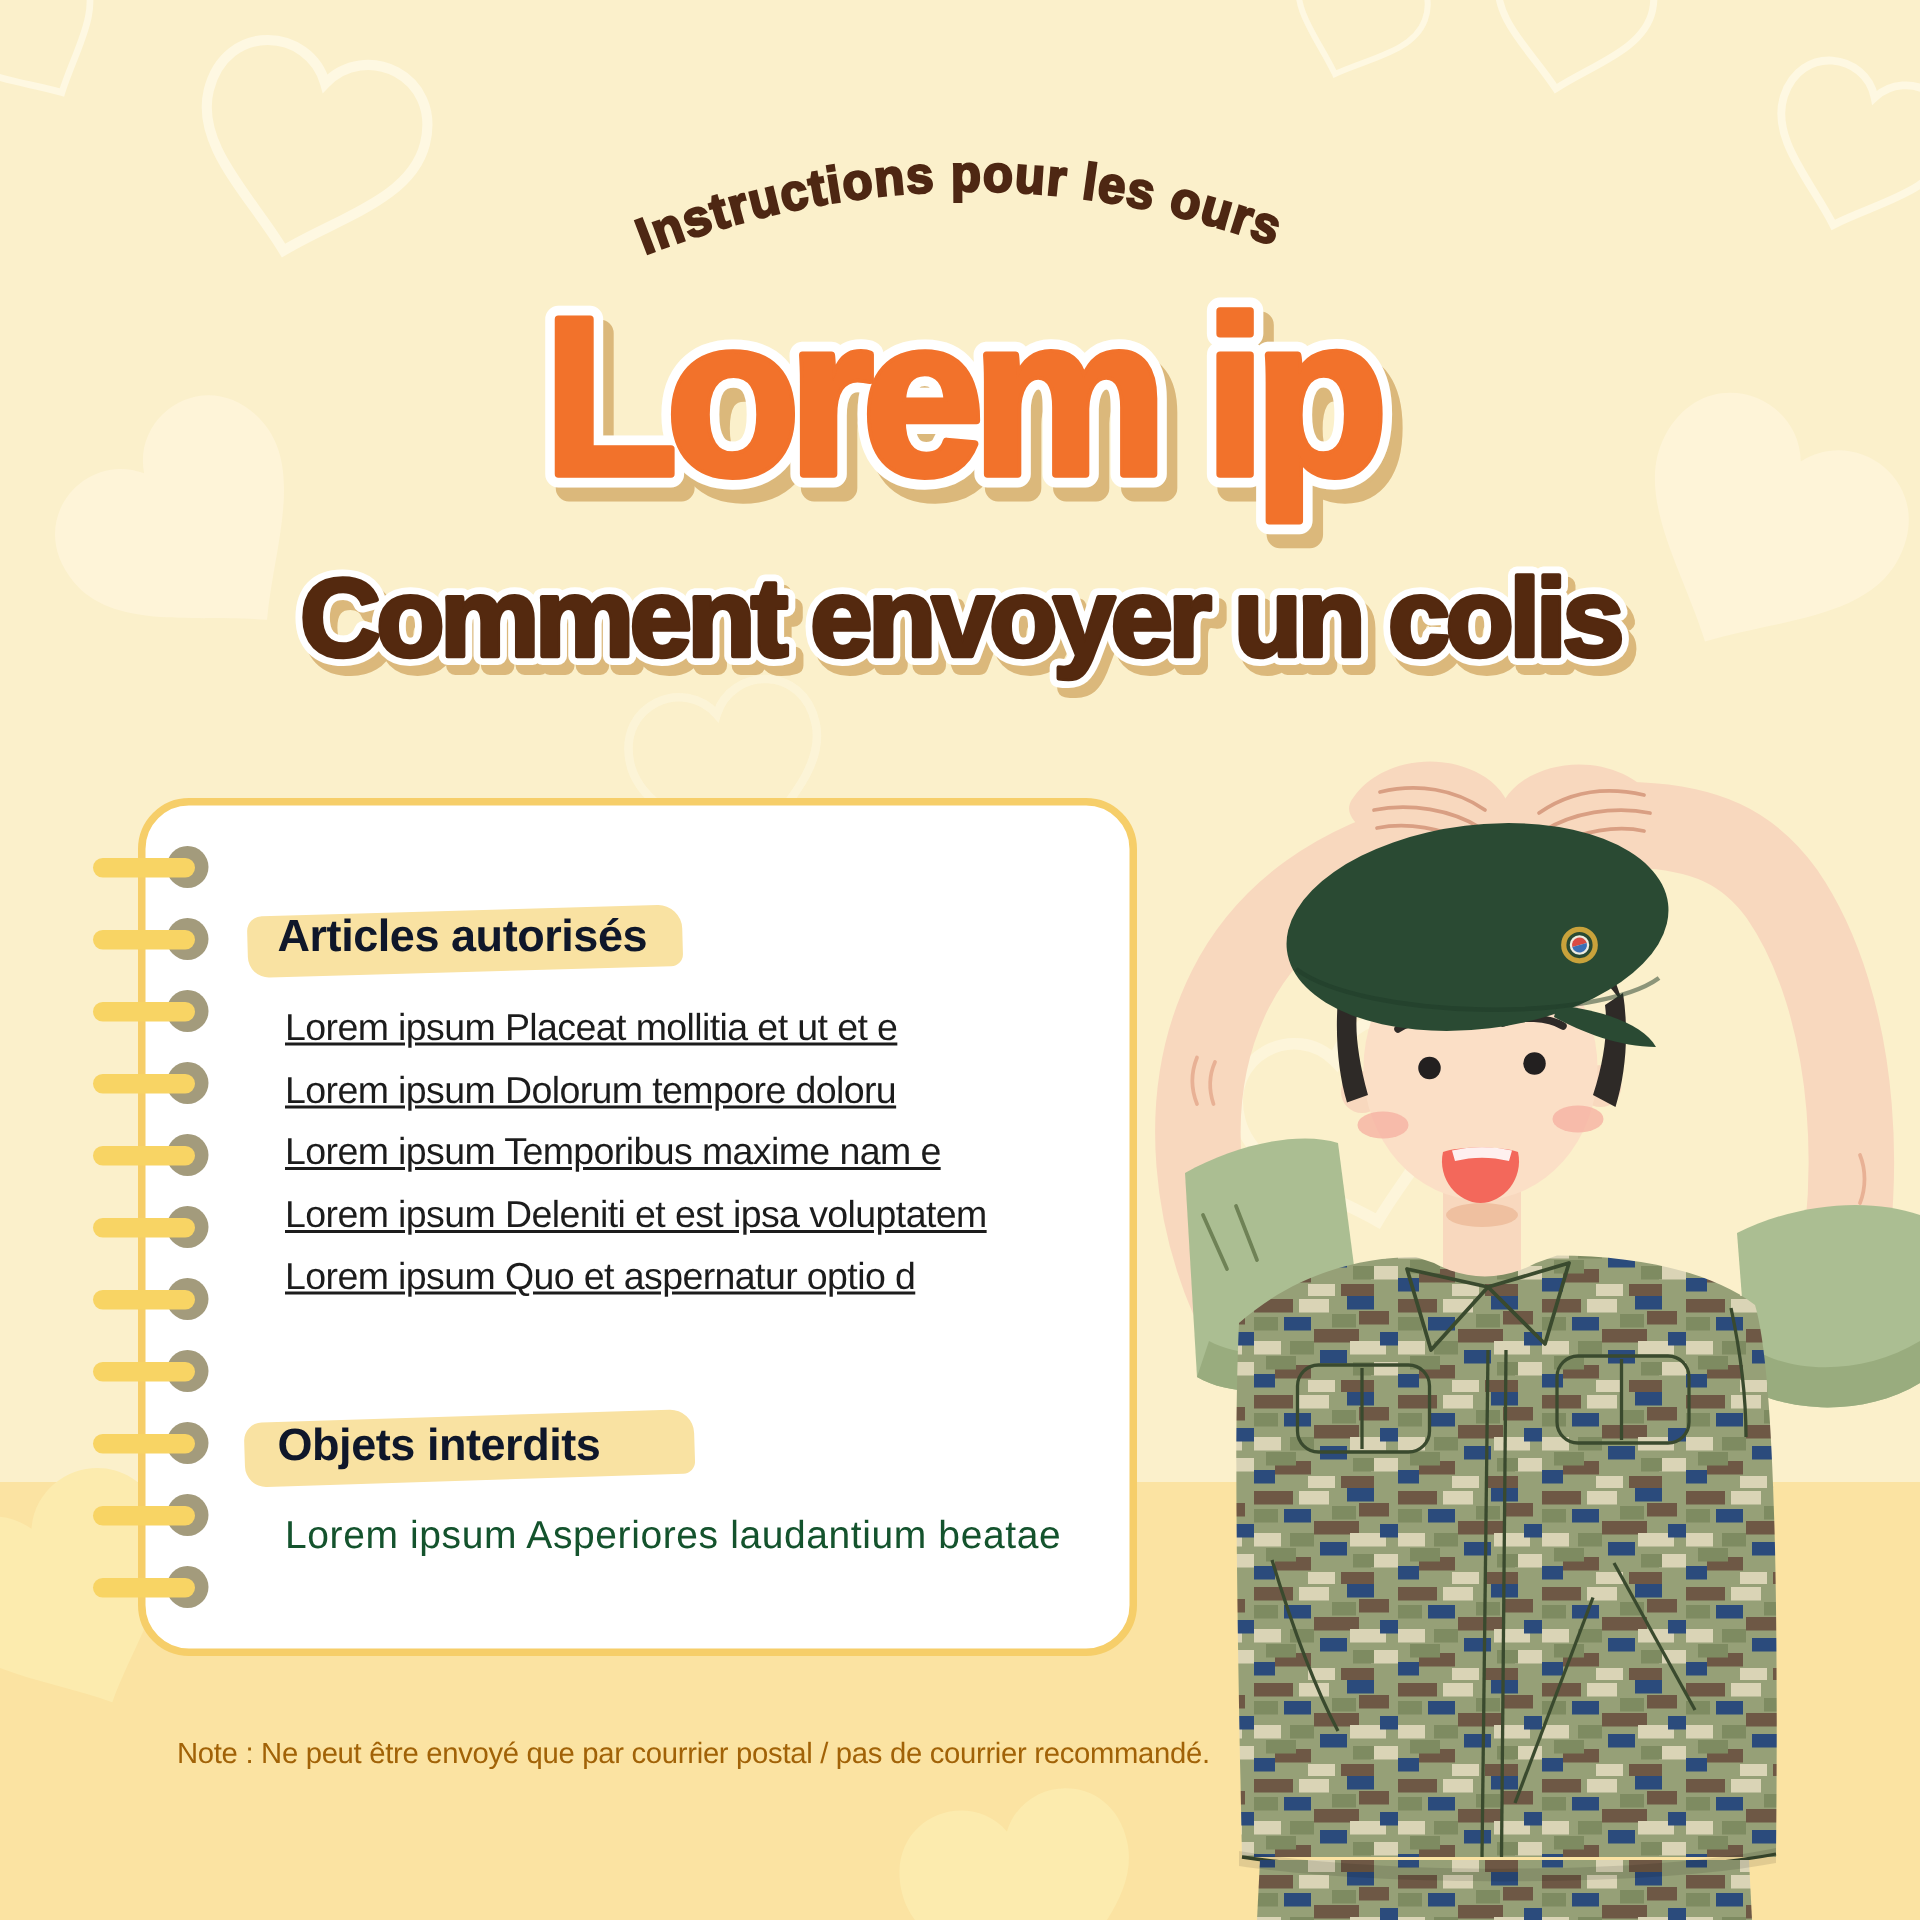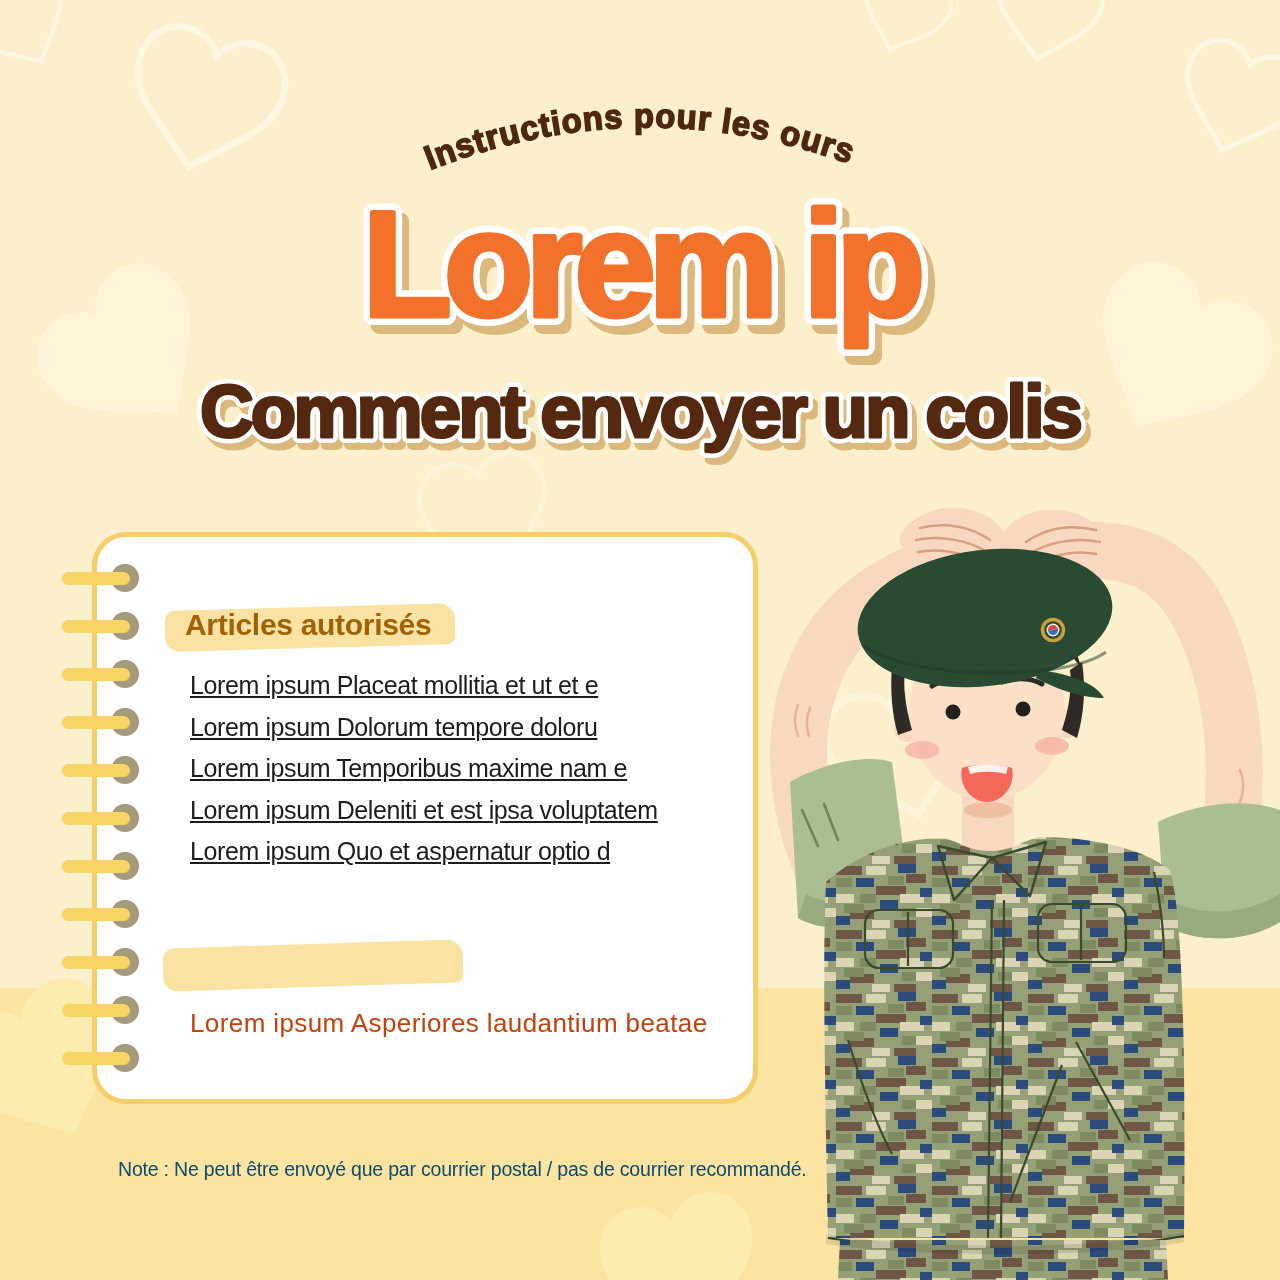--- a/index.html
+++ b/index.html
@@ -14,27 +14,27 @@
     position:absolute;left:92px;top:532px;width:666px;height:572px;
     box-sizing:border-box;background:#FFFFFF;border:5px solid #F6CE69;
     border-radius:34px;z-index:2;
   }
   .ring{position:absolute;left:62px;width:80px;height:28px;z-index:3;}
   .ring .dot{position:absolute;left:49px;top:0;width:28px;height:28px;border-radius:50%;background:#A39B7C;}
   .ring .bar{position:absolute;left:0;top:8px;width:68px;height:13px;border-radius:7px;background:#F8D464;}
   .hl{position:absolute;background:#F9E2A2;z-index:4;}
   .hl-allowed{left:165px;top:607px;width:290px;height:41px;border-radius:10px 16px 8px 14px;transform:rotate(-1.6deg);}
   .hl-forbidden{left:163px;top:944px;width:300px;height:43px;border-radius:12px 16px 8px 14px;transform:rotate(-1.8deg);}
-  .card-heading{position:absolute;z-index:5;font-weight:700;font-size:30px;letter-spacing:-0.3px;color:#a16207;}
+  .card-heading{position:absolute;z-index:5;font-weight:700;font-size:30px;letter-spacing:-0.3px;color:#0f172a;}
   .h-allowed{left:185px;top:608px;}
   .h-forbidden{left:185px;top:947px;}
   .card-list{position:absolute;left:190px;top:665px;z-index:5;font-size:25px;letter-spacing:-0.4px;color:#1C1C1C;}
   .card-list .item{line-height:41.5px;white-space:nowrap;text-decoration:underline;}
-  .forbidden-item{position:absolute;left:190px;top:1008px;z-index:5;font-size:26px;letter-spacing:0.4px;color:#c2410c;white-space:nowrap;}
-  .note{position:absolute;left:118px;top:1154px;z-index:4;font-size:19.5px;line-height:31px;letter-spacing:-0.2px;color:#0c4a6e;}
+  .forbidden-item{position:absolute;left:190px;top:1008px;z-index:5;font-size:26px;letter-spacing:0.4px;color:#14532d;white-space:nowrap;}
+  .note{position:absolute;left:118px;top:1154px;z-index:4;font-size:19.5px;line-height:31px;letter-spacing:-0.2px;color:#a16207;}
   .titles{position:absolute;left:0;top:0;z-index:4;pointer-events:none;}
   .titles text{font-family:"Liberation Sans",sans-serif;font-weight:700;text-anchor:middle;}
   .kicker-text{font-size:34px;fill:#4E2713;letter-spacing:1px;stroke:#4E2713;stroke-width:1.6px;paint-order:stroke;}
   .title-shadow{font-size:150px;letter-spacing:-8px;fill:#DBB87B;stroke:#DBB87B;stroke-width:18px;paint-order:stroke;stroke-linejoin:round;}
   .title-outline{font-size:150px;letter-spacing:-8px;fill:#FFFFFF;stroke:#FFFFFF;stroke-width:18px;paint-order:stroke;stroke-linejoin:round;}
   .title-fill{font-size:150px;letter-spacing:-8px;fill:#F2722B;stroke:#F2722B;stroke-width:5px;paint-order:stroke;stroke-linejoin:round;}
   .sub-shadow{font-size:74px;letter-spacing:-3px;fill:#DBB87B;stroke:#DBB87B;stroke-width:12px;paint-order:stroke;stroke-linejoin:round;}
   .sub-outline{font-size:74px;letter-spacing:-3px;fill:#FFFFFF;stroke:#FFFFFF;stroke-width:12px;paint-order:stroke;stroke-linejoin:round;}
   .sub-fill{font-size:74px;letter-spacing:-3px;fill:#54290F;stroke:#54290F;stroke-width:3px;paint-order:stroke;stroke-linejoin:round;}
 </style>
@@ -237,20 +237,21 @@
   <div class="hl hl-allowed"></div>
   <div class="card-heading h-allowed">Articles autorisés</div>
   <div class="card-list">
     <div class="item">Lorem ipsum Placeat mollitia et ut et e</div>
     <div class="item">Lorem ipsum Dolorum tempore doloru</div>
     <div class="item">Lorem ipsum Temporibus maxime nam e</div>
     <div class="item">Lorem ipsum Deleniti et est ipsa voluptatem</div>
     <div class="item">Lorem ipsum Quo et aspernatur optio d</div>
   </div>
   <div class="hl hl-forbidden"></div>
+  <div class="card-heading h-forbidden">Objets interdits</div>
   <div class="forbidden-item">Lorem ipsum Asperiores laudantium beatae</div>
 
   <svg class="titles" width="1280" height="520" viewBox="0 0 1280 520">
     <defs>
       <path id="kickerArc" d="M 425 172 Q 640 86 855 166"></path>
     </defs>
     <text class="kicker-text"><textPath href="#kickerArc" startOffset="50%" textLength="430" lengthAdjust="spacingAndGlyphs">Instructions pour les ours</textPath></text>
     <text class="title-shadow" x="647" y="325" textLength="555" lengthAdjust="spacingAndGlyphs">Lorem ip</text>
     <text class="title-outline" x="640" y="316" textLength="555" lengthAdjust="spacingAndGlyphs">Lorem ip</text>
     <text class="title-fill" x="640" y="316" textLength="555" lengthAdjust="spacingAndGlyphs">Lorem ip</text>

